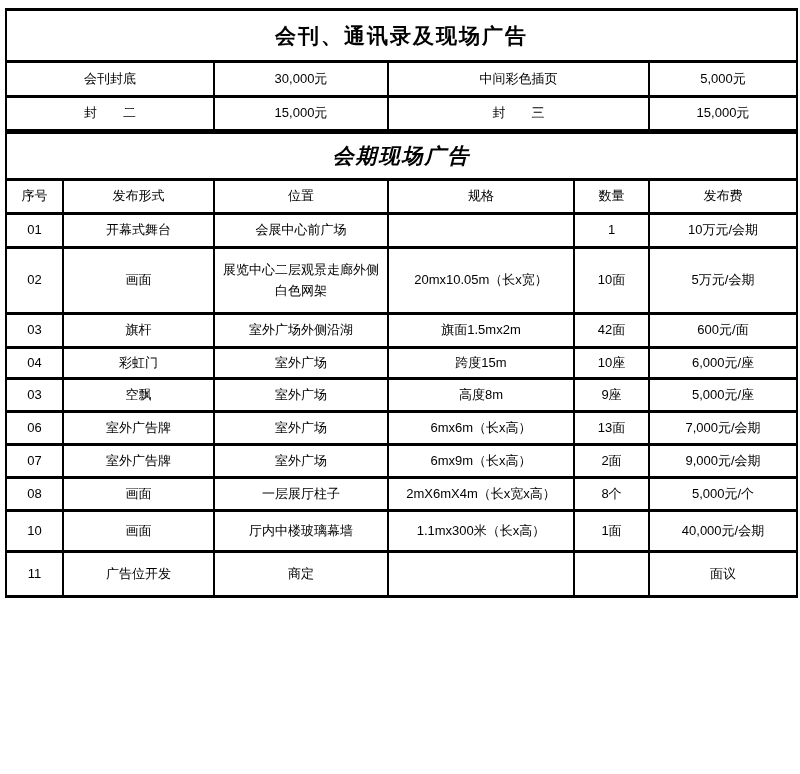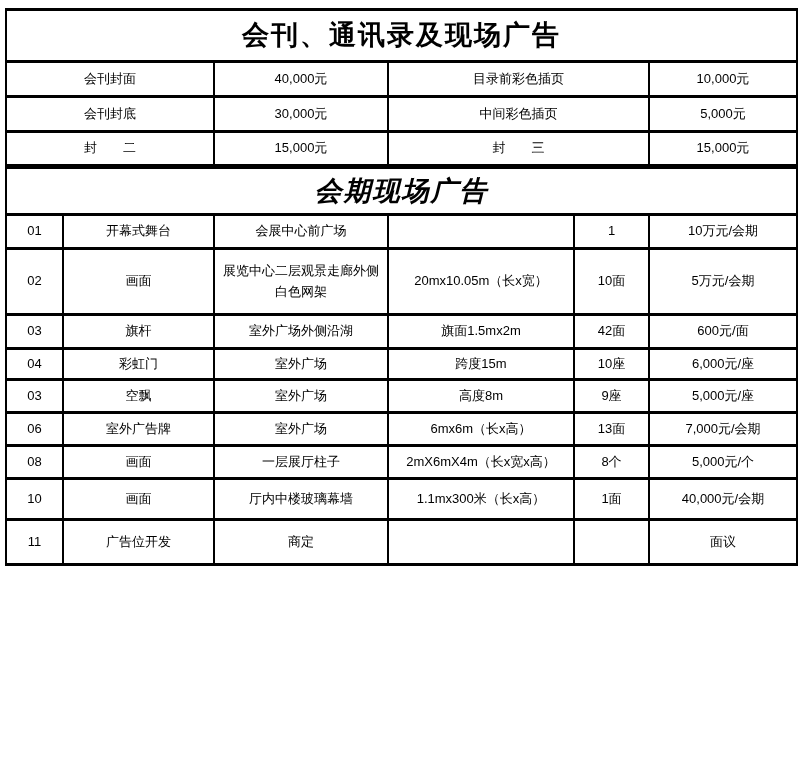--- a/index.html
+++ b/index.html
@@ -27,21 +27,21 @@
     border-bottom-width: 3px;
     text-align: center;
     vertical-align: middle;
     font-size: 13px;
     line-height: 1.55;
     padding: 2px 3px;
     overflow: hidden;
     word-break: break-all;
   }
   tr.title-row td {
-    font-size: 27px;
+    font-size: 21px;
     font-weight: bold;
     letter-spacing: 2px;
     line-height: 1.2;
   }
   tr.section2-title td {
     border-top-width: 5px;
     font-style: italic;
   }
 </style>
 </head>
@@ -57,42 +57,44 @@
         <col style="width:75px">
         <col style="width:148px">
     </colgroup>
 
     <tbody>
         <tr class="title-row" style="height:52px">
       <td colspan="6">会刊、通讯录及现场广告</td>
     </tr>
 
     <tr style="height:35px">
-      <td colspan="2">会刊封面</td>
-      <td>40,000元</td>
-      <td colspan="2">目录前彩色插页</td>
-      <td>10,000元</td>
-    </tr>
-    <tr style="height:35px">
       <td colspan="2">会刊封底</td>
       <td>30,000元</td>
       <td colspan="2">中间彩色插页</td>
       <td>5,000元</td>
     </tr>
     <tr style="height:35px">
       <td colspan="2">封　　二</td>
       <td>15,000元</td>
       <td colspan="2">封　　三</td>
       <td>15,000元</td>
     </tr>
 
     <tr class="title-row section2-title" style="height:48px">
       <td colspan="6">会期现场广告</td>
     </tr>
 
+    <tr style="height:34px">
+      <td>序号</td>
+      <td>发布形式</td>
+      <td>位置</td>
+      <td>规格</td>
+      <td>数量</td>
+      <td>发布费</td>
+    </tr>
 
     <tr style="height:34px">
       <td>01</td>
       <td>开幕式舞台</td>
       <td>会展中心前广场</td>
       <td></td>
       <td>1</td>
       <td>10万元/会期</td>
     </tr>
     <tr style="height:66px">
@@ -129,20 +131,28 @@
     </tr>
     <tr style="height:33px">
       <td>06</td>
       <td>室外广告牌</td>
       <td>室外广场</td>
       <td>6mx6m（长x高）</td>
       <td>13面</td>
       <td>7,000元/会期</td>
     </tr>
     <tr style="height:33px">
+      <td>07</td>
+      <td>室外广告牌</td>
+      <td>室外广场</td>
+      <td>6mx9m（长x高）</td>
+      <td>2面</td>
+      <td>9,000元/会期</td>
+    </tr>
+    <tr style="height:33px">
       <td>08</td>
       <td>画面</td>
       <td>一层展厅柱子</td>
       <td>2mX6mX4m（长x宽x高）</td>
       <td>8个</td>
       <td>5,000元/个</td>
     </tr>
     <tr style="height:41px">
       <td>10</td>
       <td>画面</td>

